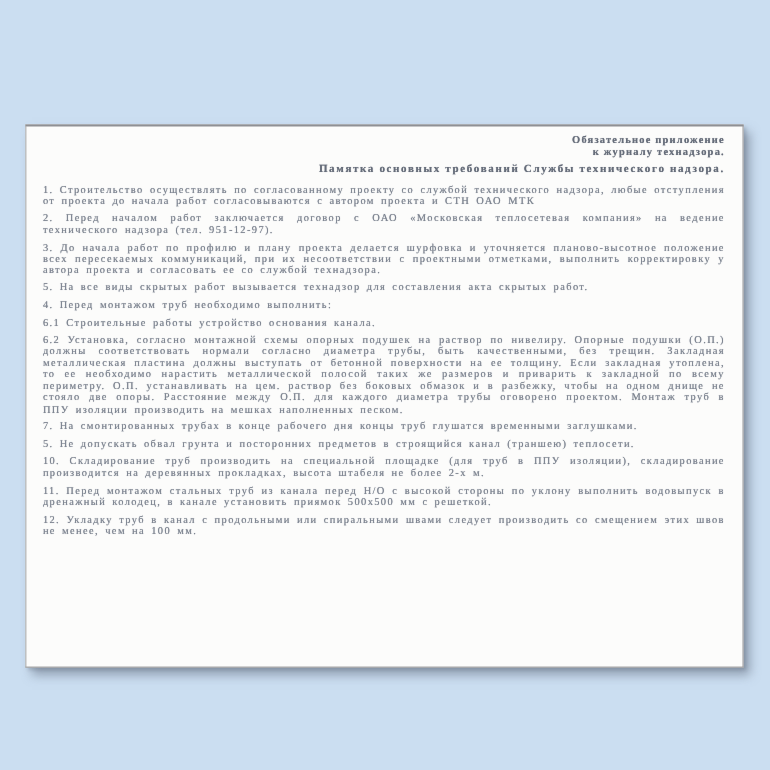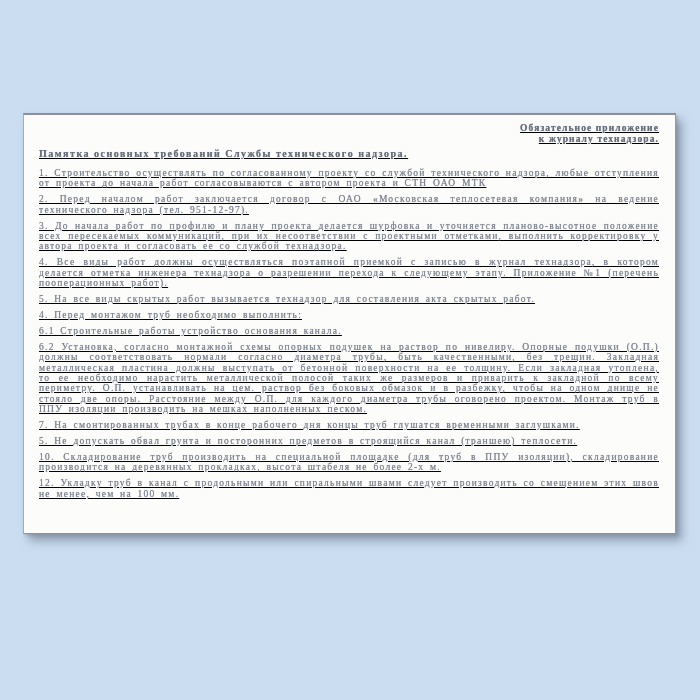--- a/index.html
+++ b/index.html
@@ -8,41 +8,40 @@
     --ink:#7e8591;
     --ink-bold:#666d7a;
   }
   html,body{margin:0;padding:0;}
   body{
     width:700px;height:700px;overflow:hidden;position:relative;
     background:var(--bg);
     font-family:"Liberation Serif", serif;
   }
   .paper{
-    position:absolute;left:23px;top:113px;width:653px;height:421px;
+    position:absolute;left:23px;top:113px;width:653px;height:494px;
     box-sizing:border-box;
     background:var(--paper);
     border-top:2px solid #8f9094;
     border-left:1px solid #aaabad;
     border-right:1px solid #97989b;
     border-bottom:1px solid #919295;
     box-shadow:6px 7px 9px rgba(96,108,126,0.55), 2px 2px 3px rgba(96,108,126,0.30);
     padding:8px 16px 12px 15px;
     overflow:hidden;
     filter:blur(0.25px);
-    text-decoration:underline;
   }
   .corner-note{
     text-align:right;font-weight:bold;color:var(--ink-bold);
     font-size:9.5px;line-height:10.5px;letter-spacing:1.1px;
     margin:0 0 4px 0;
     text-shadow:0 0 0.7px rgba(102,109,122,0.85);
   }
   .doc-title{
-    text-align:left;font-weight:bold;color:var(--ink-bold);
+    text-align:right;font-weight:bold;color:var(--ink-bold);
     font-size:10px;letter-spacing:1.5px;line-height:11px;
     margin:4px 0 9px 0;
     text-shadow:0 0 0.7px rgba(102,109,122,0.85);
   }
   .para{
     color:var(--ink);
     font-size:9.5px;line-height:10.4px;
     letter-spacing:1.25px;word-spacing:2px;
     text-align:justify;
     margin:0 0 5.5px 0;
@@ -56,22 +55,22 @@
   <div class="corner-note">
     <div>Обязательное приложение</div>
     <div>к журналу технадзора.</div>
   </div>
 
   <div class="doc-title">Памятка основных требований Службы технического надзора.</div>
 
   <p class="para">1. Строительство осуществлять по согласованному проекту со службой технического надзора, любые отступления от проекта до начала работ согласовываются с автором проекта и СТН ОАО МТК</p>
   <p class="para">2. Перед началом работ заключается договор с ОАО «Московская теплосетевая компания» на ведение технического надзора (тел. 951-12-97).</p>
   <p class="para">3. До начала работ по профилю и плану проекта делается шурфовка и уточняется планово-высотное положение всех пересекаемых коммуникаций, при их несоответствии с проектными отметками, выполнить корректировку у автора проекта и согласовать ее со службой технадзора.</p>
-  <p class="para">4. Все виды работ должны осуществляться поэтапной приемкой с записью в журнал технадзора, в котором делается отметка инженера технадзора о разрешении перехода к следующему этапу. Приложение №1 (перечень пооперационных работ).</p>
   <p class="para">5. На все виды скрытых работ вызывается технадзор для составления акта скрытых работ.</p>
   <p class="para">4. Перед монтажом труб необходимо выполнить:</p>
   <p class="para">6.1 Строительные работы устройство основания канала.</p>
   <p class="para">6.2 Установка, согласно монтажной схемы опорных подушек на раствор по нивелиру. Опорные подушки (О.П.) должны соответствовать нормали согласно диаметра трубы, быть качественными, без трещин. Закладная металлическая пластина должны выступать от бетонной поверхности на ее толщину. Если закладная утоплена, то ее необходимо нарастить металлической полосой таких же размеров и приварить к закладной по всему периметру. О.П. устанавливать на цем. раствор без боковых обмазок и в разбежку, чтобы на одном днище не стояло две опоры. Расстояние между О.П. для каждого диаметра трубы оговорено проектом. Монтаж труб в ППУ изоляции производить на мешках наполненных песком.</p>
   <p class="para">7. На смонтированных трубах в конце рабочего дня концы труб глушатся временными заглушками.</p>
   <p class="para">5. Не допускать обвал грунта и посторонних предметов в строящийся канал (траншею) теплосети.</p>
   <p class="para">10. Складирование труб производить на специальной площадке (для труб в ППУ изоляции), складирование производится на деревянных прокладках, высота штабеля не более 2-х м.</p>
+  <p class="para">11. Перед монтажом стальных труб из канала перед Н/О с высокой стороны по уклону выполнить водовыпуск в дренажный колодец, в канале установить приямок 500х500 мм с решеткой.</p>
   <p class="para">12. Укладку труб в канал с продольными или спиральными швами следует производить со смещением этих швов не менее, чем на 100 мм.</p>
 </div>
 
 </body></html>

